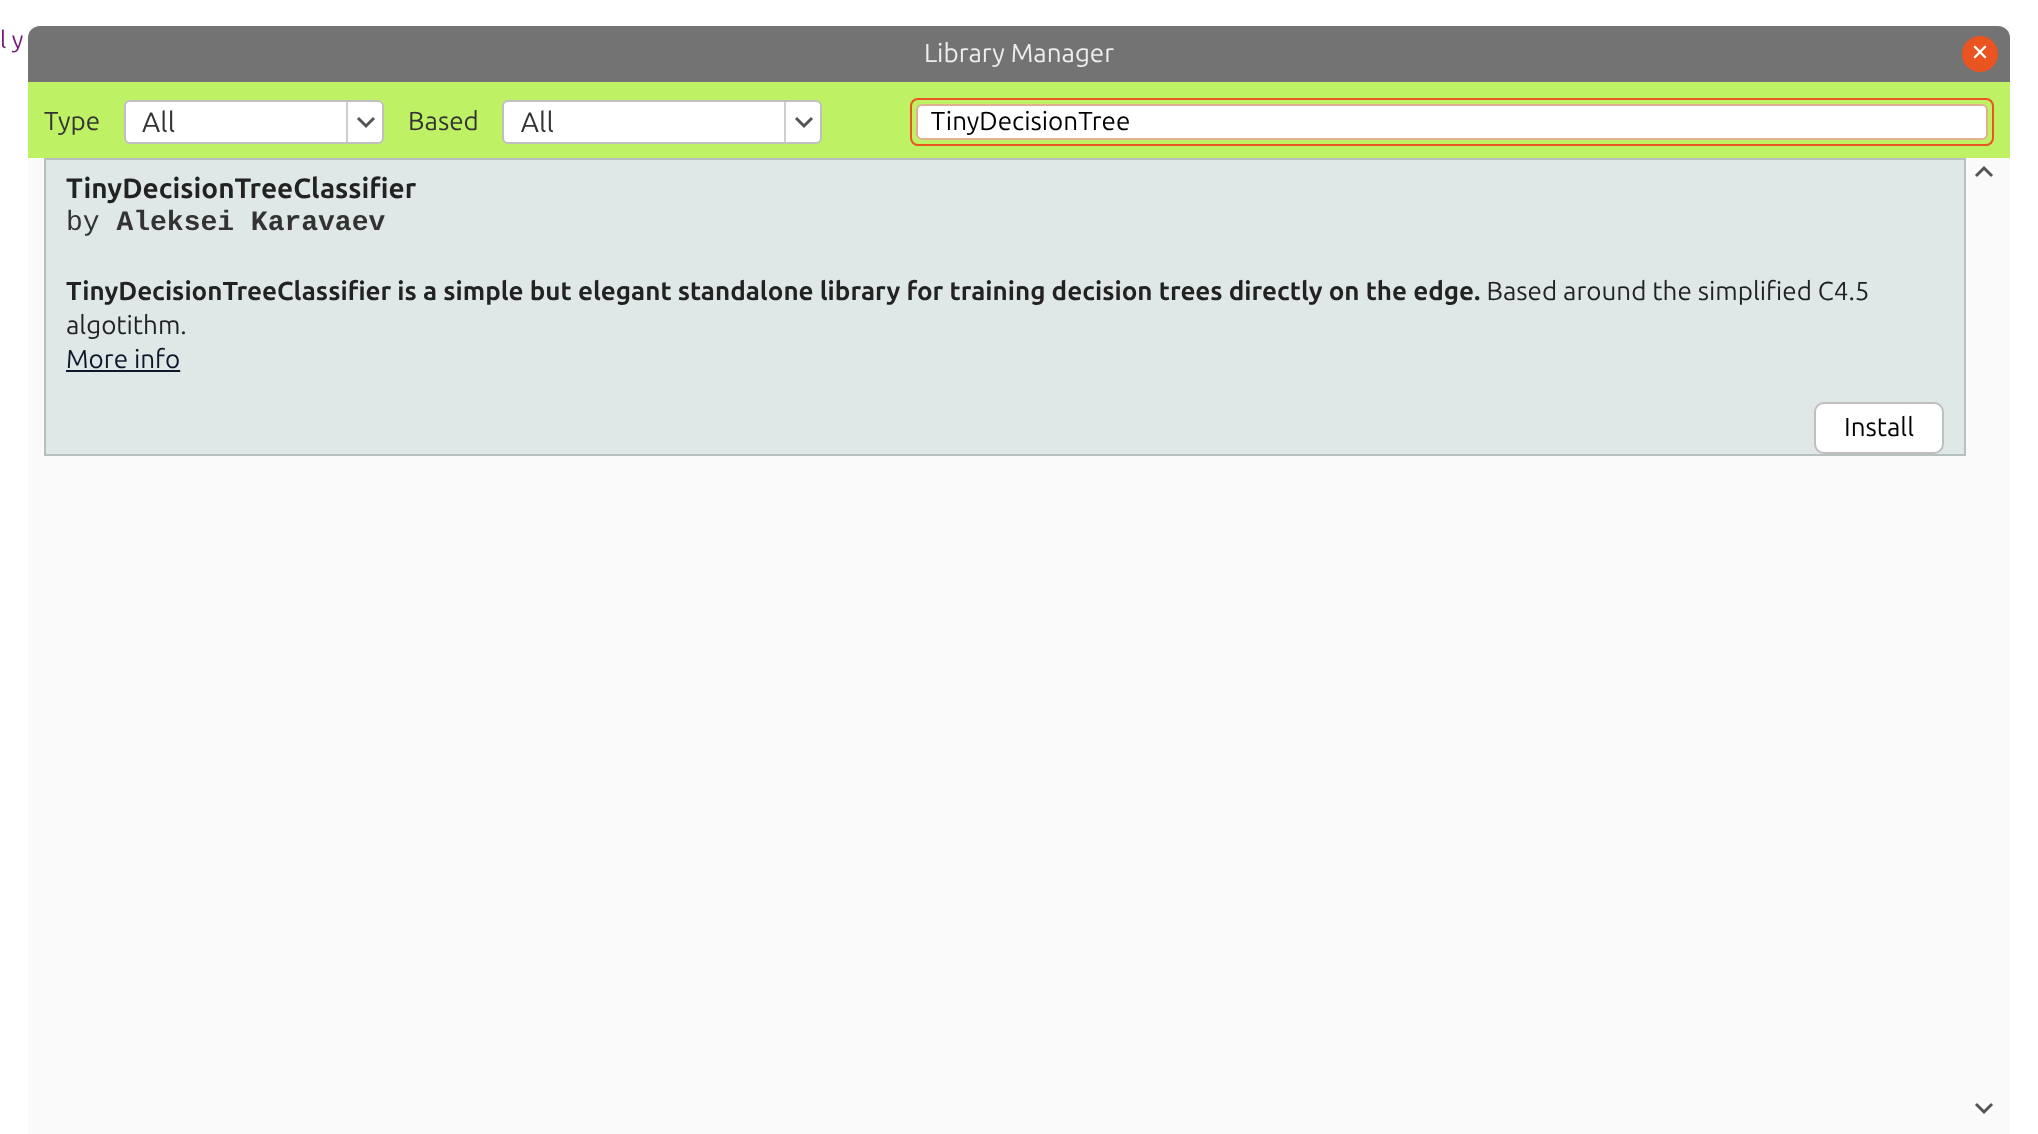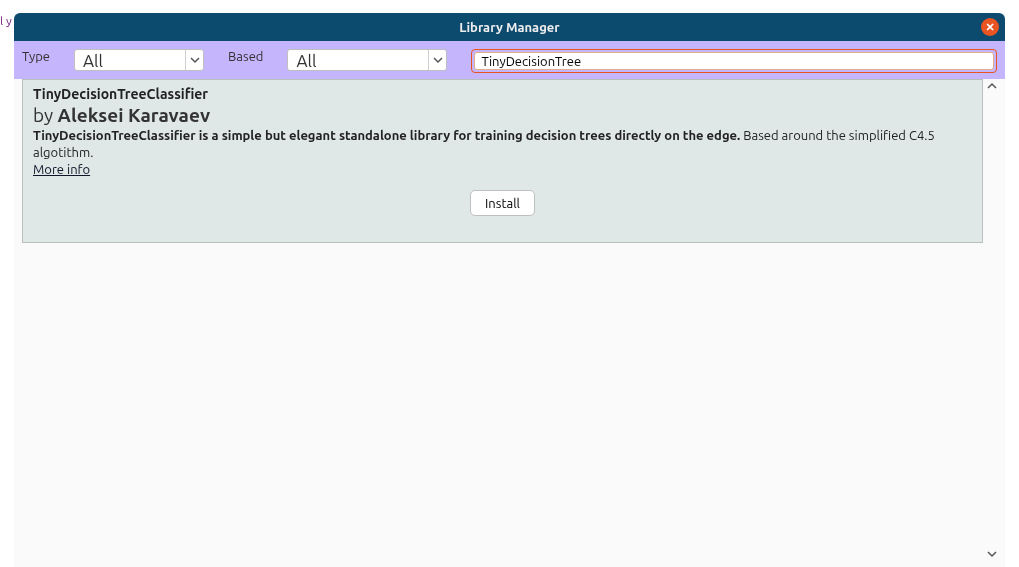--- a/index.html
+++ b/index.html
@@ -18,86 +18,88 @@
   left: 14px;
   top: 13px;
   right: 14px;
   bottom: 0;
   background: #fafafa;
   display: flex;
   flex-direction: column;
 }
 .titlebar {
   height: 28px;
-  background: #0c4a6e;
+  background: #737373;
   color: #eee;
   display: flex;
   align-items: center;
   justify-content: center;
   position: relative;
   font-size: 13px;
-  font-weight: 700;
+  font-weight: 400;
   border-top-left-radius: 6px;
   border-top-right-radius: 6px;
 }
 .titlebar .close {
   position: absolute;
   right: 6px;
   top: 50%;
   transform: translateY(-50%);
   width: 18px; height: 18px;
   border-radius: 50%;
   background: #e95420;
   display: flex; align-items: center; justify-content: center;
   color: #fff;
   font-size: 11px;
   line-height: 1;
   cursor: pointer;
 }
 .filters {
   display: flex;
-  gap: 24px;
+  align-items: center;
+  gap: 12px;
   padding: 8px 8px 6px 8px;
-  background: #c4b5fd;
+  background: #bef264;
 }
 .filters label {
   font-size: 13px;
   color: #333;
 }
 .select-wrap {
   display: flex;
   align-items: center;
   border: 1px solid #bfbfbf;
   background: #fff;
   height: 22px;
   border-radius: 3px;
 }
 .select-wrap .value {
   padding: 0 8px;
   min-width: 60px;
-  font-size: 17px;
+  font-size: 14px;
 }
 .select-wrap.type .value { width: 110px; }
 .select-wrap.topic .value { width: 140px; }
 .select-wrap .arrow {
   width: 18px;
   height: 100%;
   display: flex; align-items: center; justify-content: center;
   border-left: 1px solid #cfcfcf;
   cursor: pointer;
 }
 .select-wrap .arrow svg { width: 10px; height: 10px; }
 .search-wrap {
   flex: 1;
   display: flex;
   align-items: center;
   padding: 2px;
   border: 1px solid #e95420;
   border-radius: 4px;
   height: 24px;
+  margin-left: 32px;
 }
 .search-wrap input {
   flex: 1;
   border: 1px solid #e0b090;
   border-radius: 3px;
   height: 18px;
   padding: 0 6px;
   font-size: 13px;
   outline: none;
   font-family: inherit;
@@ -124,51 +126,52 @@
 .scroll-col .arrow-btn {
   width: 14px; height: 14px;
   display: flex; align-items: center; justify-content: center;
   cursor: pointer;
 }
 .scroll-col .track { flex: 1; }
 .scroll-col svg { width: 10px; height: 10px; }
 .card {
   border: 1px solid #b7bfbf;
   background: #dfe7e7;
-  padding: 6px 10px 26px 10px;
+  padding: 6px 10px 0 10px;
   position: relative;
 }
 .card .title {
   font-weight: 700;
   font-size: 14px;
   color: #222;
   margin-bottom: 2px;
 }
 .card .byline {
-  font-size: 19px;
-  margin-bottom: 1px;
+  font-size: 14px;
+  margin-bottom: 18px;
+  font-family: Liberation Mono, monospace;
 }
 .card .byline .author { font-weight: 700; }
 .card .desc {
   font-size: 13px;
   line-height: 1.3;
   color: #222;
 }
 .card .desc .bold { font-weight: 700; text-align: center; }
 .card .moreinfo {
   color: #0f172a;
   text-decoration: underline;
   font-size: 13px;
   cursor: pointer;
   display: inline-block;
   margin-top: 1px;
 }
 .card .install-row {
   display: flex;
-  justify-content: center;
+  justify-content: flex-end;
   margin-top: 14px;
 }
 .btn {
   background: #fff;
   border: 1px solid #bfbfbf;
   border-radius: 5px;
   padding: 5px 14px;
   font-size: 13px;
   cursor: pointer;
   font-family: inherit;

